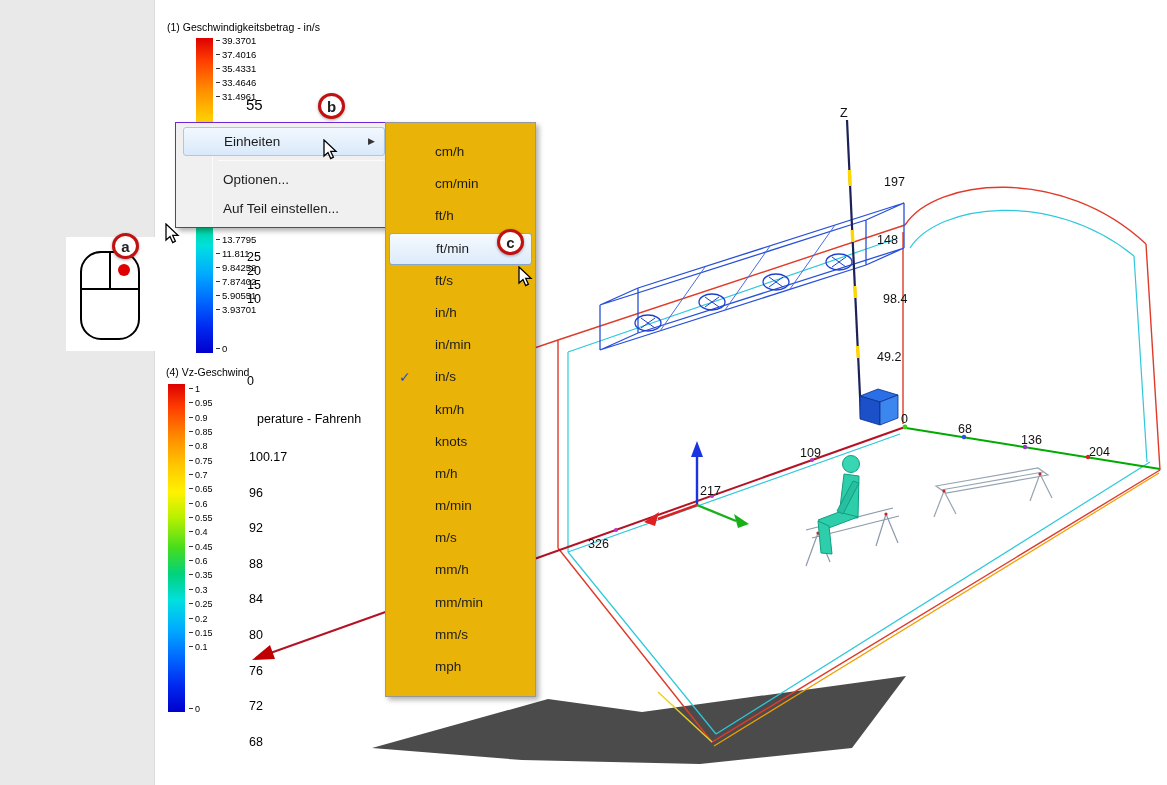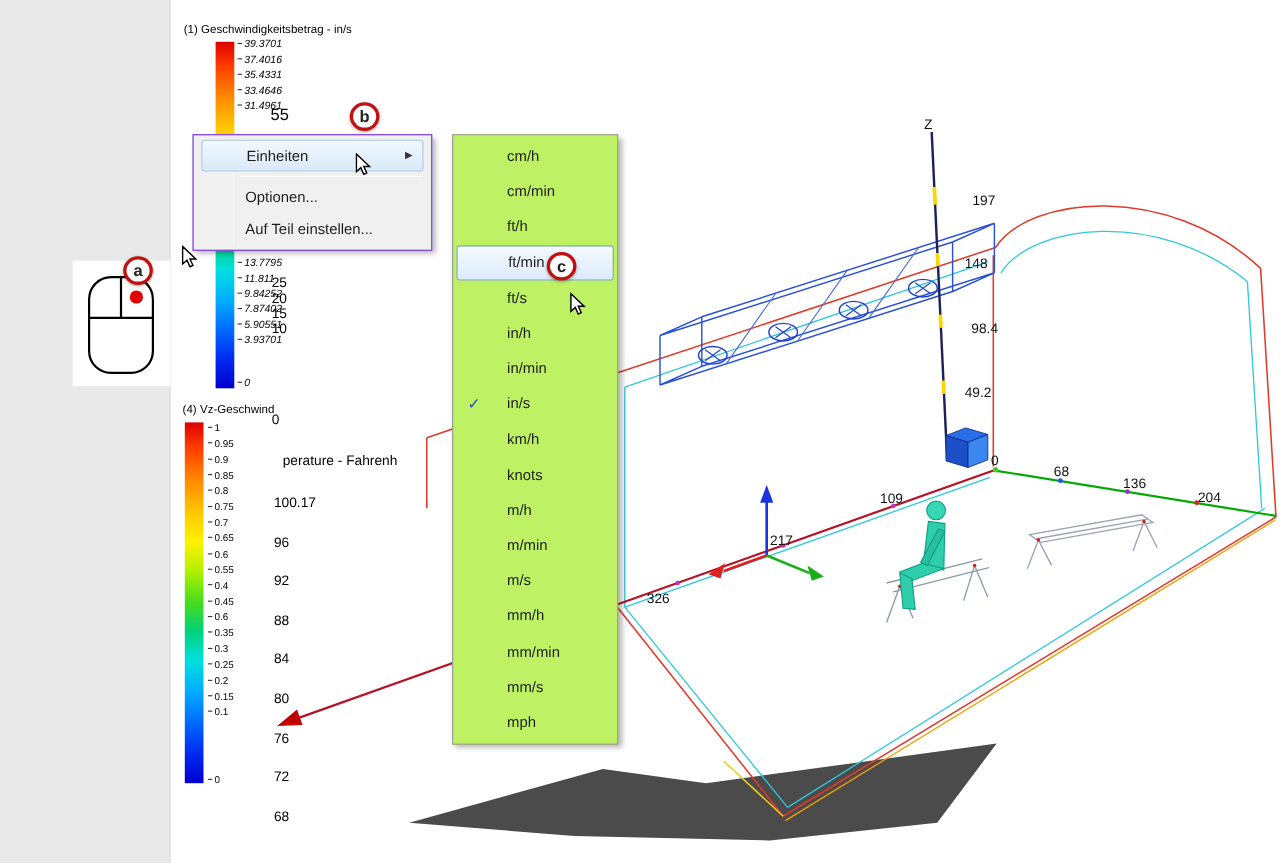--- a/index.html
+++ b/index.html
@@ -25,21 +25,21 @@
       #00aaff 75%,#0064ff 84%,#0028f0 92%,#0000cd 100%); }
   #lg1-bar { left:196px; top:38px; width:17px; height:315px; }
   #lg4-bar { left:168px; top:384px; width:17px; height:328px; }
 
   .lbl-col { position:absolute; z-index:3; white-space:nowrap; }
   .tickdash::before, .v1-label::before, .vz-label::before {
     content:""; display:inline-block; width:4px; height:1px; background:#333;
     margin-right:2px; vertical-align:3px; }
   #lg1-upper { left:216px; top:34px; }
   #lg1-lower { left:216px; top:233px; }
-  .v1-label { height:14px; line-height:14px; font-size:9.5px;font-style:italic; }
+  .v1-label { height:14px; line-height:14px; font-size:9.5px; }
   #lg1-zero { left:216px; top:342px; font-size:9.5px; }
 
   #hs-55 { left:246px; top:96px; font-size:15px; }
   #hs-lower { left:247px; top:250px; }
   .hs-label { height:14px; line-height:14px; font-size:12.5px; }
   #hs-zero { left:247px; top:374px; font-size:12.5px; }
 
   #lg4-labels { left:189px; top:382px; }
   .vz-label { height:14.35px; line-height:14.35px; font-size:9px; }
   #lg4-zero { left:189px; top:702px; font-size:9px; }
@@ -59,23 +59,23 @@
     background:#e2e2e2; border-right:1px solid #fbfbfb; }
   .cm-item { position:relative; height:29px; line-height:29px; }
   .cm-label { display:block; padding-left:43px; font-size:13.5px; color:#1c1c1c; }
   .cm-item.highlighted { margin:0 3px; border:1px solid #a8c8ea; border-radius:3px;
     background:linear-gradient(180deg,#f2f8fe 0%,#d9e9fa 100%); line-height:27px; }
   .cm-item.highlighted .cm-label { padding-left:40px; }
   .cm-arrow { position:absolute; right:9px; top:0; font-size:9px; color:#333; }
   .cm-sep { height:1px; background:#dedede; border-bottom:1px solid #fbfbfb;
     margin:4px 3px 4px 38px; }
 
-  .sub-menu { position:absolute; left:411px; top:122px; width:151px;
-    background:#bef264; border:1px solid #979797; box-shadow:3px 3px 5px rgba(0,0,0,.3);
-    padding:3px 0; z-index:11; }
+  .sub-menu { position:absolute; left:385px; top:122px; width:151px;
+    background:#eab308; border:1px solid #979797; box-shadow:3px 3px 5px rgba(0,0,0,.3);
+    padding:13px 0; z-index:11; }
   .sub-item { position:relative; height:32.2px; line-height:32.2px; }
   .sub-label { display:block; padding-left:49px; font-size:13.5px; color:#1c1c1c; }
   .sub-item .check { position:absolute; left:13px; top:0; bottom:0; display:flex;
     align-items:center; font-size:14px; font-weight:bold; color:#2b50bd; }
   .sub-item.hovered { margin:0 3px; border:1px solid #84a7d3; border-radius:3px;
     background:linear-gradient(180deg,#f5fafe 0%,#dcebfb 100%); line-height:30px; }
   .sub-item.hovered .sub-label { padding-left:46px; }
 
   
   .badge { position:absolute; width:27px; height:26px; border-radius:50%;

